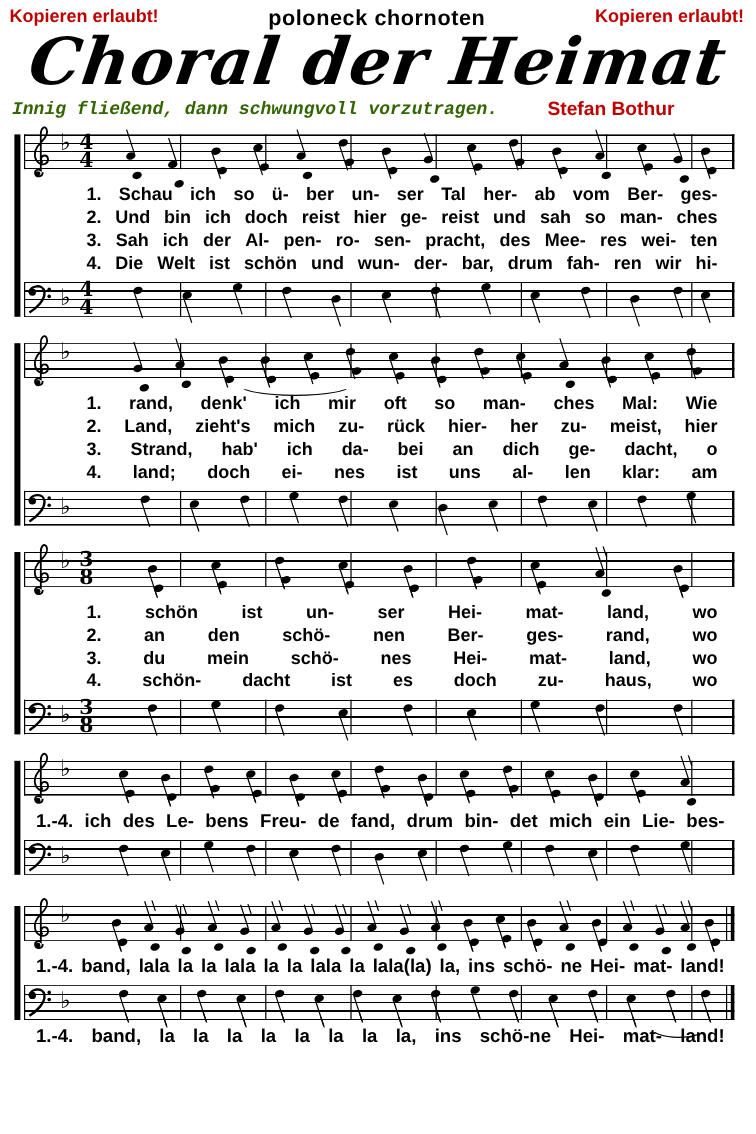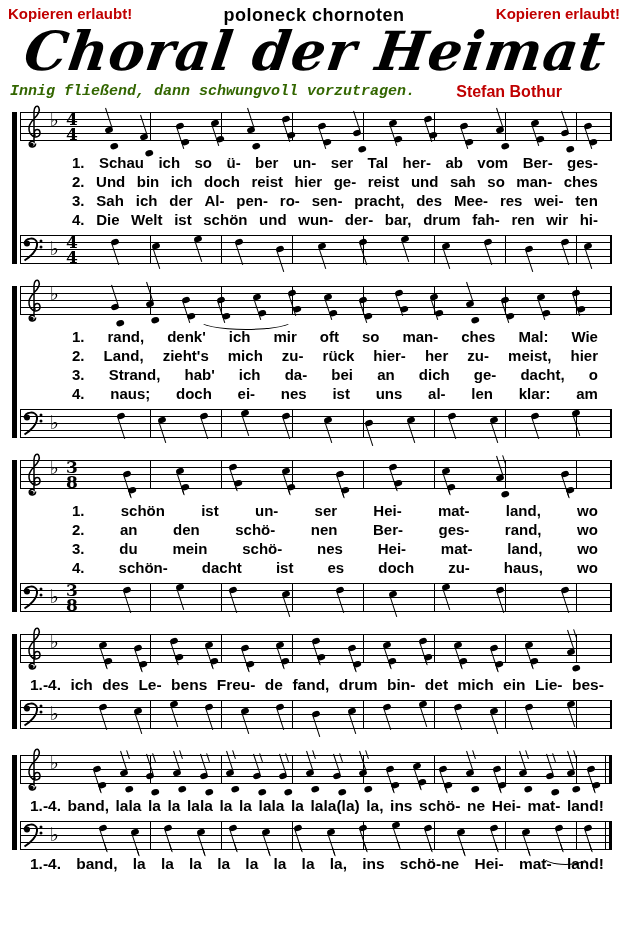--- a/index.html
+++ b/index.html
@@ -399,21 +399,21 @@
           <span>da-</span>
           <span>bei</span>
           <span>an</span>
           <span>dich</span>
           <span>ge-</span>
           <span>dacht,</span>
           <span>o</span>
         </div>
         <div class="lyr">
           <span>4.</span>
-          <span>naus;</span>
+          <span>land;</span>
           <span>doch</span>
           <span>ei-</span>
           <span>nes</span>
           <span>ist</span>
           <span>uns</span>
           <span>al-</span>
           <span>len</span>
           <span>klar:</span>
           <span>am</span>
         </div>

